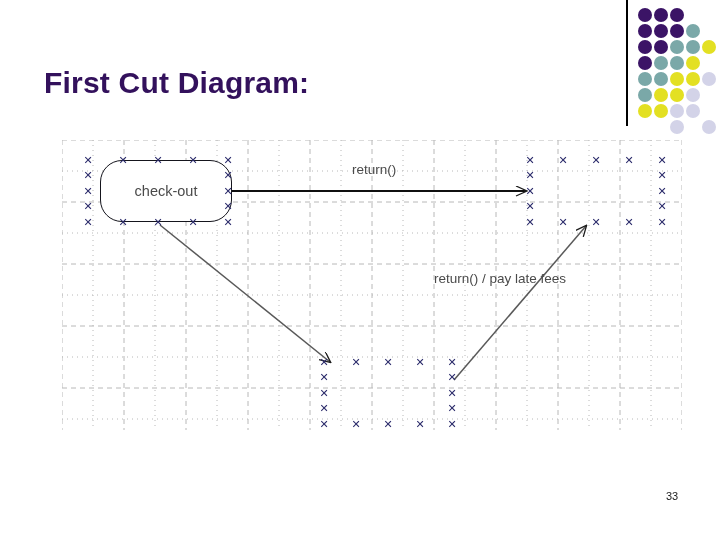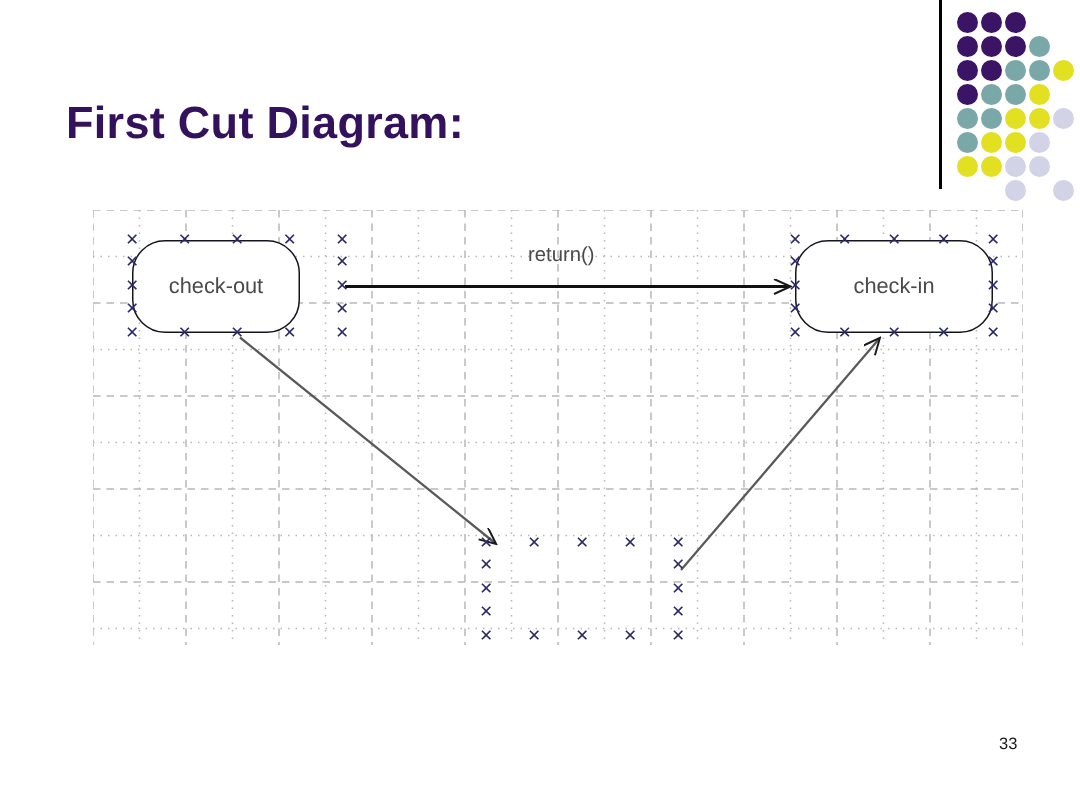--- a/index.html
+++ b/index.html
@@ -203,42 +203,39 @@
     </defs>
 
     <line x1="168" y1="51" x2="464" y2="51" stroke="#101010" stroke-width="2" marker-end="url(#ah)"></line>
 
     <line x1="98" y1="85" x2="268" y2="222" stroke="#595959" stroke-width="1.5" marker-end="url(#ah)"></line>
 
     <line x1="392" y1="240" x2="524" y2="86" stroke="#595959" stroke-width="1.5" marker-end="url(#ah)"></line>
   </svg>
 
   <div id="node-layer">
-      <div class="state-node" style="left: 26px; top: 20px; width: 112px; height: 62px;">
+      <div class="state-node" style="left: 38px; top: 20px; width: 132px; height: 62px;">
         <span class="state-label">check-out</span>
       </div>
       <div class="handle" style="left: 26px; top: 20px;">✕</div>
       <div class="handle" style="left: 96px; top: 20px;">✕</div>
       <div class="handle" style="left: 166px; top: 20px;">✕</div>
       <div class="handle" style="left: 26px; top: 51px;">✕</div>
       <div class="handle" style="left: 166px; top: 51px;">✕</div>
       <div class="handle" style="left: 26px; top: 82px;">✕</div>
       <div class="handle" style="left: 96px; top: 82px;">✕</div>
       <div class="handle" style="left: 166px; top: 82px;">✕</div>
       <div class="handle" style="left: 61px; top: 20px;">✕</div>
       <div class="handle" style="left: 131px; top: 20px;">✕</div>
       <div class="handle" style="left: 61px; top: 82px;">✕</div>
       <div class="handle" style="left: 131px; top: 82px;">✕</div>
       <div class="handle" style="left: 26px; top: 35.5px;">✕</div>
       <div class="handle" style="left: 26px; top: 66.5px;">✕</div>
       <div class="handle" style="left: 166px; top: 35.5px;">✕</div>
       <div class="handle" style="left: 166px; top: 66.5px;">✕</div>
-      <div class="state-node" style="left: 468px; top: 20px; width: 132px; height: 62px;">
-        <span class="state-label">check-in</span>
-      </div>
       <div class="handle" style="left: 468px; top: 20px;">✕</div>
       <div class="handle" style="left: 534px; top: 20px;">✕</div>
       <div class="handle" style="left: 600px; top: 20px;">✕</div>
       <div class="handle" style="left: 468px; top: 51px;">✕</div>
       <div class="handle" style="left: 600px; top: 51px;">✕</div>
       <div class="handle" style="left: 468px; top: 82px;">✕</div>
       <div class="handle" style="left: 534px; top: 82px;">✕</div>
       <div class="handle" style="left: 600px; top: 82px;">✕</div>
       <div class="handle" style="left: 501px; top: 20px;">✕</div>
       <div class="handle" style="left: 567px; top: 20px;">✕</div>
@@ -258,16 +255,17 @@
       <div class="handle" style="left: 390px; top: 284px;">✕</div>
       <div class="handle" style="left: 294px; top: 222px;">✕</div>
       <div class="handle" style="left: 358px; top: 222px;">✕</div>
       <div class="handle" style="left: 294px; top: 284px;">✕</div>
       <div class="handle" style="left: 358px; top: 284px;">✕</div>
       <div class="handle" style="left: 262px; top: 237.5px;">✕</div>
       <div class="handle" style="left: 262px; top: 268.5px;">✕</div>
       <div class="handle" style="left: 390px; top: 237.5px;">✕</div>
       <div class="handle" style="left: 390px; top: 268.5px;">✕</div>
       <div class="edge-label" style="left: 290px; top: 22px;">return()</div>
+      <div class="edge-label" style="left: 372px; top: 131px;">return() / pay late fees</div>
     </div>
 </div>
 
 <div id="page-number">33</div>
 
 </body></html>

